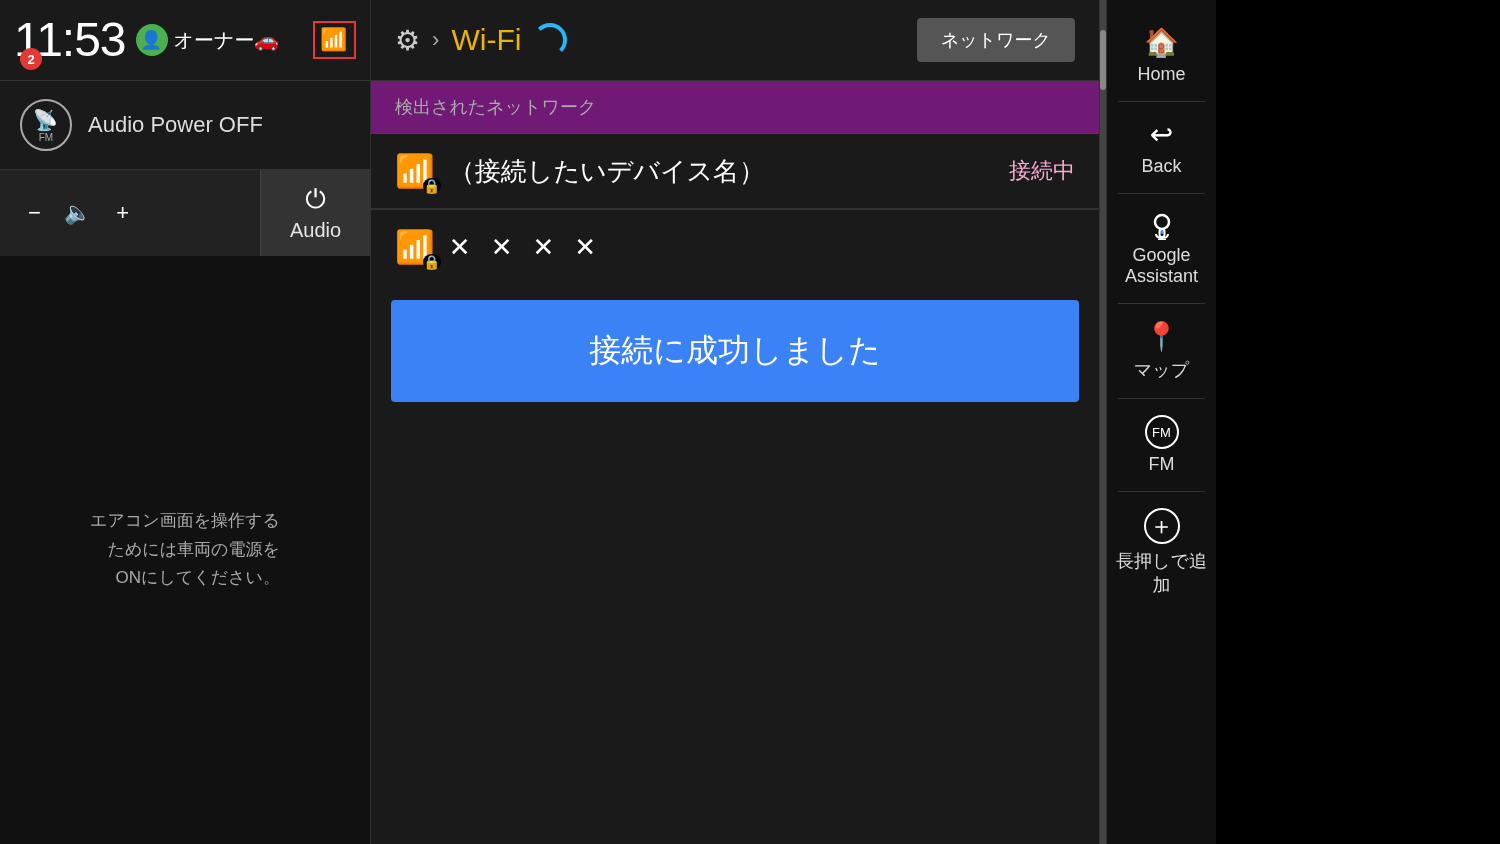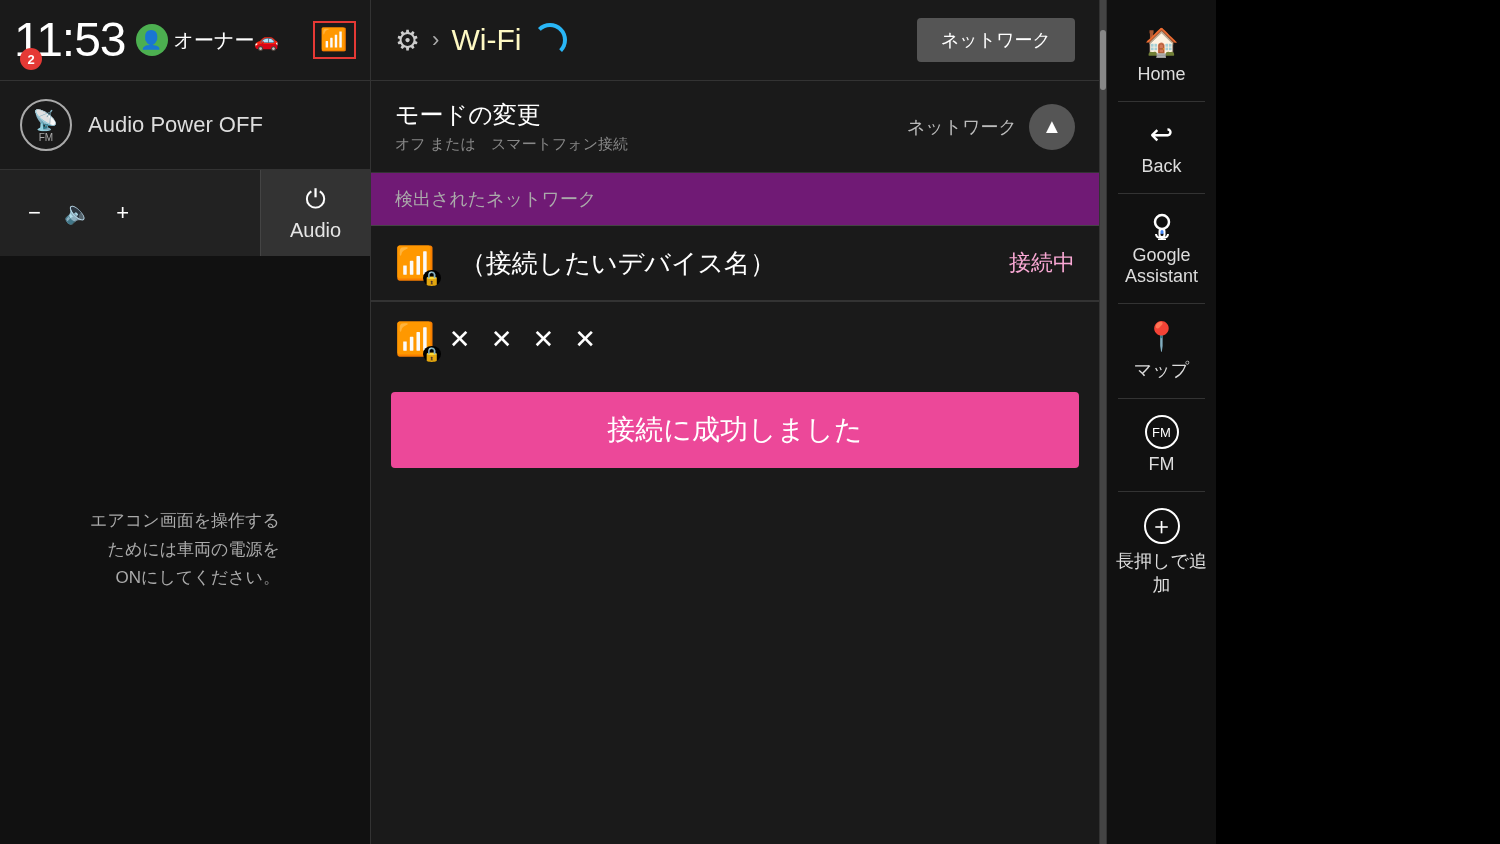--- a/index.html
+++ b/index.html
@@ -220,21 +220,21 @@
       font-size: 28px;
       color: #ccc;
     }
     .breadcrumb-arrow {
       font-size: 22px;
       color: #aaa;
     }
     .wifi-title {
       font-size: 30px;
       font-weight: 400;
-      color: #fef9c3;
+      color: #eab308;
       text-align: center;
     }
     .loading-ring {
       width: 34px;
       height: 34px;
       border: 4px solid transparent;
       border-top: 4px solid #29b6f6;
       border-right: 4px solid #29b6f6;
       border-radius: 50%;
       animation: spin 1s linear infinite;
@@ -320,21 +320,20 @@
       right: -6px;
       font-size: 14px;
       color: #e65100;
       background: #000;
       border-radius: 50%;
     }
     .network-name {
       font-size: 26px;
       color: #fff;
       flex: 1;
-      margin-left: 11px;
     }
     .connecting-label {
       font-size: 22px;
       color: #f9a8d4;
     }
 
     
     .divider-h { border-bottom: 1px solid #333; }
 
     
@@ -347,26 +346,26 @@
     .x-marks {
       display: flex;
       gap: 20px;
       align-items: center;
       font-size: 26px;
       color: #fff;
     }
 
     
     .success-banner {
-      background: #ec4899;
+      background: #3b82f6;
       margin: 16px 20px;
       border-radius: 4px;
-      padding: 19px;
+      padding: 29px;
       text-align: center;
-      font-size: 28px;
+      font-size: 32px;
       color: #fff;
     }
 
     
     .right-nav {
       width: 110px;
       background: #111;
       display: flex;
       flex-direction: column;
       align-items: center;
@@ -500,30 +499,20 @@
   <div class="center-panel">
 
     <div class="wifi-header">
       <span class="settings-gear">⚙</span>
       <span class="breadcrumb-arrow">›</span>
       <span class="wifi-title">Wi-Fi</span>
       <div class="loading-ring"></div>
       <button class="options-btn">ネットワーク</button>
     </div>
 
-    <div class="mode-section">
-      <div class="mode-text-block">
-        <div class="mode-title">モードの変更</div>
-        <div class="mode-subtitle">オフ または　スマートフォン接続</div>
-      </div>
-      <span class="network-label">ネットワーク</span>
-      <div class="upload-btn">
-        <span>▲</span>
-      </div>
-    </div>
 
     <div class="network-detected-bar">
       <span>検出されたネットワーク</span>
     </div>
 
     <div class="network-item">
       <div class="wifi-lock-icon">
         <span style="font-size:32px;">📶</span>
         <span class="lock-overlay">🔒</span>
       </div>

